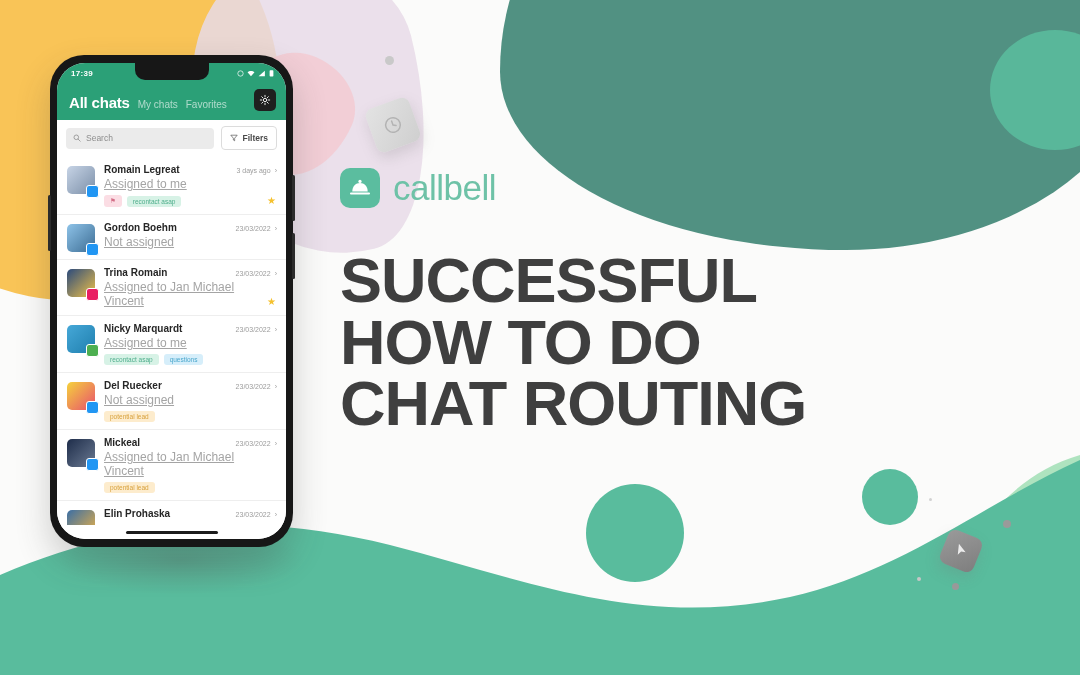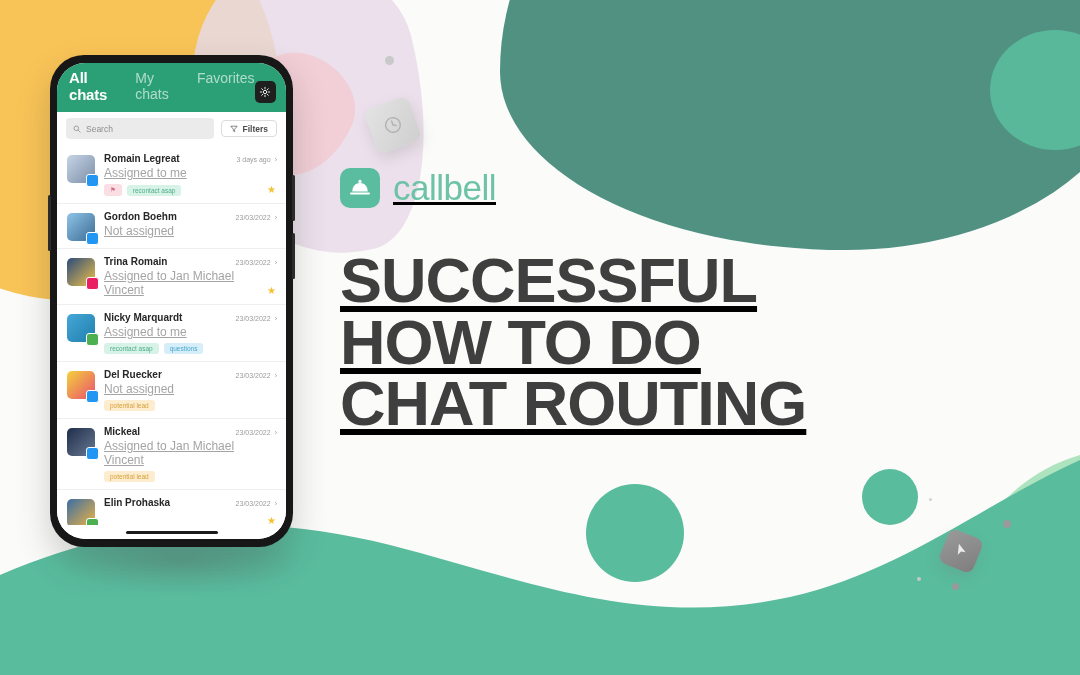--- a/index.html
+++ b/index.html
@@ -98,21 +98,20 @@
     background: linear-gradient(135deg,#9a9a9a,#7e7e7e);
     transform: rotate(22deg);
   }
 
   
   .content {
     position: absolute;
     left: 340px; top: 168px;
     z-index: 5;
     width: 600px;
-    text-decoration: underline;
   }
   .brand { display: flex; align-items: center; gap: 13px; }
   .brand-mark {
     width: 40px; height: 40px;
     border-radius: 10px;
     background: #5bbd9f;
     display: flex; align-items: center; justify-content: center;
   }
   .brand-name {
     font-size: 35px;
@@ -178,41 +177,41 @@
     top: 0; width: 74px; height: 17px;
     background: #171717; border-radius: 0 0 10px 10px;
   }
   .appbar {
     background: #2ba077;
     padding: 6px 10px 9px 12px;
     display: flex; align-items: flex-end; justify-content: flex-end;
   }
   .tabs { display: flex; align-items: baseline; gap: 8px; }
   .tab-active { color:#fff; font-size: 15px; font-weight: bold; letter-spacing:-.2px; }
-  .tab { color: rgba(255,255,255,.62); font-size: 14px; }
+  .tab { color: rgba(255,255,255,.62); font-size: 10px; }
   .gear-btn {
     margin-left: auto;
     width: 22px; height: 22px;
     background: #1f1f1f; border-radius: 5px;
     display:flex; align-items:center; justify-content:center;
   }
   .searchrow {
     display: flex; align-items: center; gap: 7px;
     padding: 6px 9px 7px 9px;
     background: #fff;
   }
   .searchbox {
     flex: 1; height: 21px;
     background: #ebebeb; border-radius: 4px;
     display: flex; align-items: center; gap: 5px;
     padding: 0 7px;
     color: #8e8e8e; font-size: 8.5px;
   }
   .filters-btn {
-    height: 17px; padding: 4px 8px;
+    height: 24px; padding: 4px 8px;
     border: 1px solid #dcdcdc; border-radius: 4px;
     background: #fff;
     display: flex; align-items: center; gap: 4px;
     color: #4a4a4a; font-size: 8.5px; font-weight: bold;
   }
   .chatlist { flex: 1; overflow: hidden; background:#fff; }
   .chat-row {
     display: flex; padding: 7px 9px 7px 10px;
     border-bottom: 1px solid #eeeeee;
     position: relative;
@@ -318,20 +317,38 @@
 
 <div class="phone-wrap">
   <div class="phone-shadow"></div>
   <div class="phone">
     <div class="side-btn-l"></div>
     <div class="side-btn sb-1"></div>
     <div class="side-btn sb-2"></div>
 
     <div class="screen">
 
+      <div class="statusbar">
+        <div class="notch"></div>
+        <span class="sb-time">17:39</span>
+        <div class="sb-icons">
+          <svg width="7" height="7" viewBox="0 0 12 12">
+            <circle cx="6" cy="6" r="4.6" fill="none" stroke="#fff" stroke-width="1.2"></circle>
+          </svg>
+          <svg width="8" height="7" viewBox="0 0 14 12">
+            <path d="M1 4 C4 1 10 1 13 4 L7 11 Z" fill="#fff"></path>
+          </svg>
+          <svg width="8" height="7" viewBox="0 0 14 12">
+            <path d="M1 11 L12 1 L12 11 Z" fill="#fff"></path>
+          </svg>
+          <svg width="5" height="8" viewBox="0 0 8 12">
+            <rect x="1" y="1.5" width="6" height="10" rx="1.2" fill="#fff"></rect>
+          </svg>
+        </div>
+      </div>
 
       <div class="appbar">
         <div class="tabs">
           <span class="tab-active">All chats</span>
           <span class="tab">My chats</span>
           <span class="tab">Favorites</span>
         </div>
         <div class="gear-btn">
           <svg width="12" height="12" viewBox="0 0 24 24">
             <circle cx="12" cy="12" r="3.4" fill="none" stroke="#fff" stroke-width="1.8"></circle>

